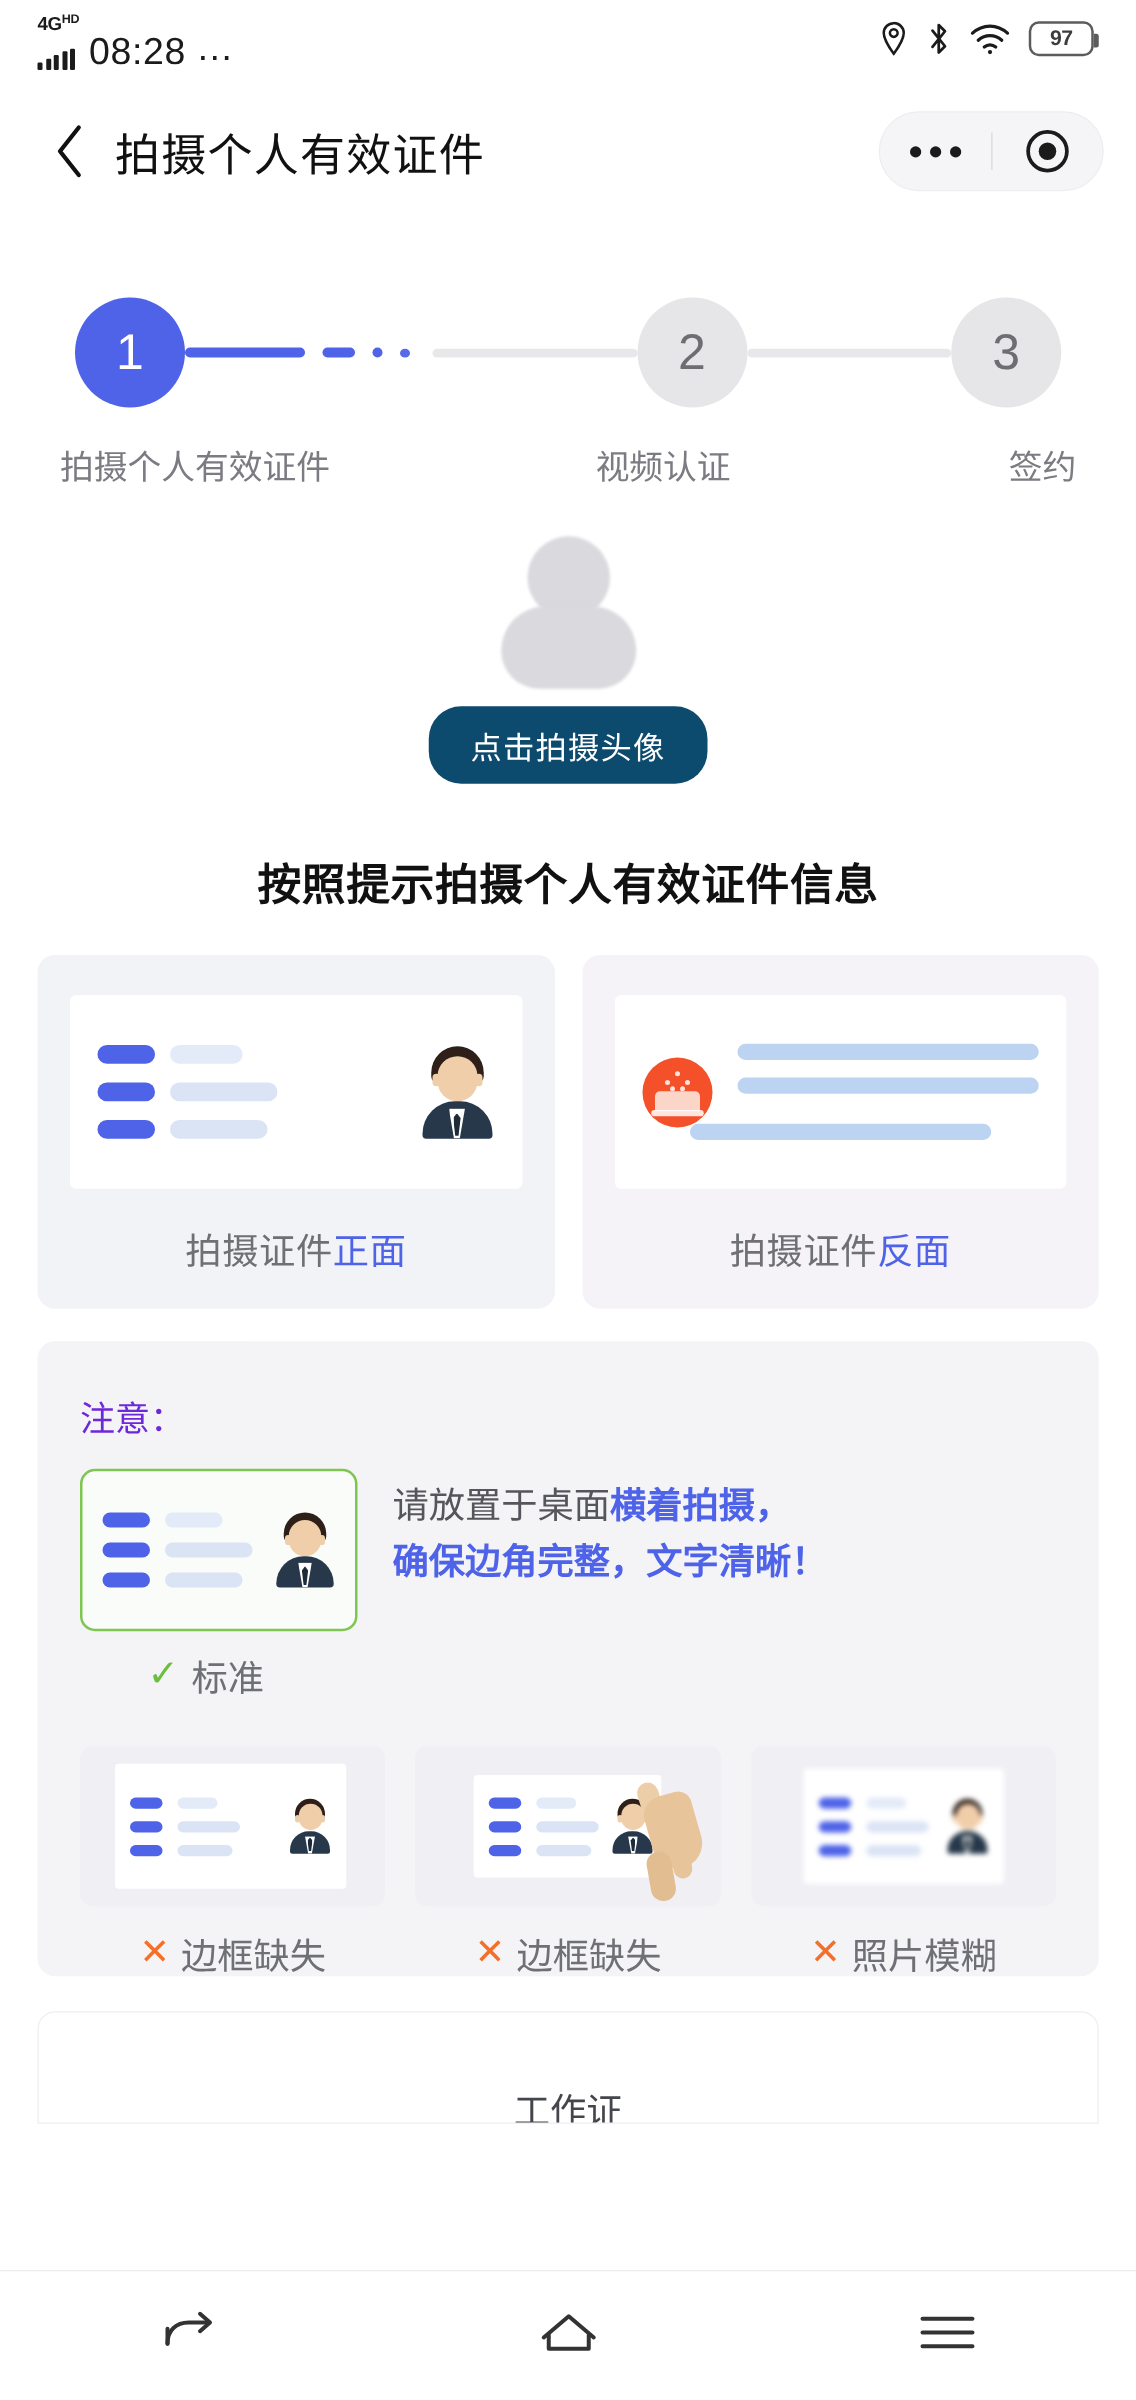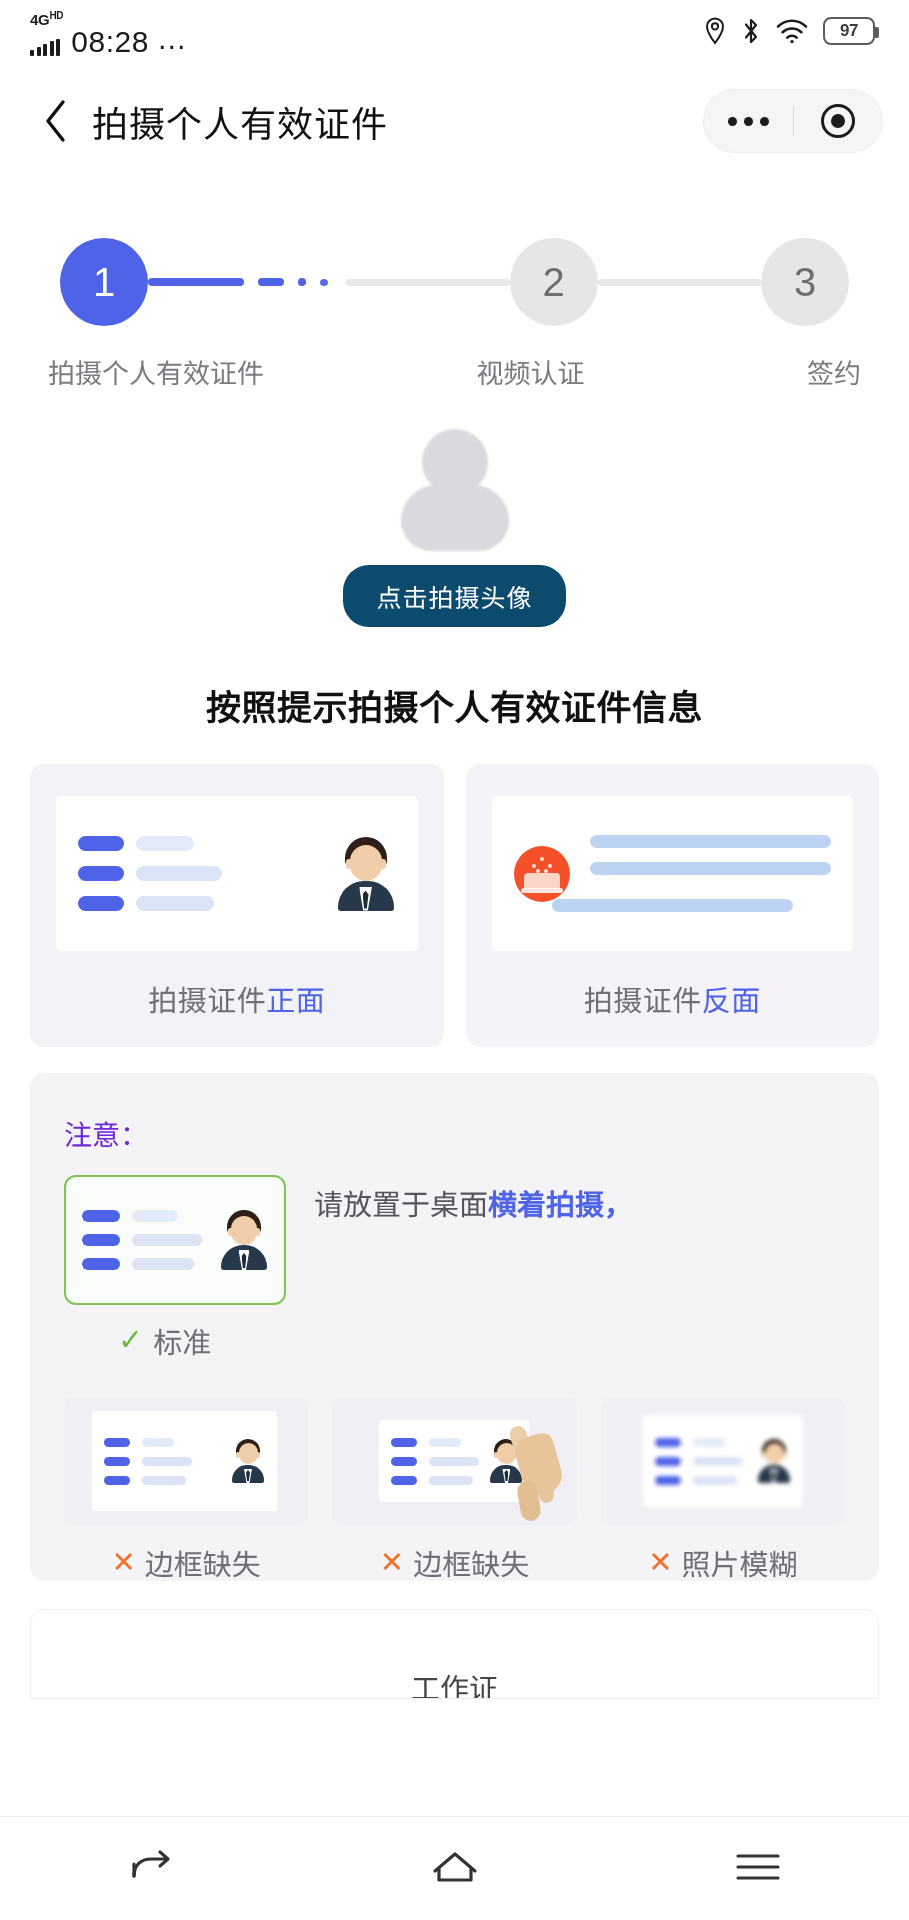--- a/index.html
+++ b/index.html
@@ -439,20 +439,21 @@
                 <span class="p-tie"></span>
             </div>
           </div>
           <div class="std-cap">
             <span class="tick">✓</span>
             <span class="t">标准</span>
           </div>
         </div>
         <div class="instr">
           <span>请放置于桌面</span><span class="hl">横着拍摄，</span>
+          <span class="ln2">确保边角完整，文字清晰！</span>
         </div>
       </div>
 
       <div class="bad-row">
 
         <div class="bad">
           <div class="bad-box bad1">
             <div class="mini-card">
               <div class="lines">
                 <div class="lrow">

